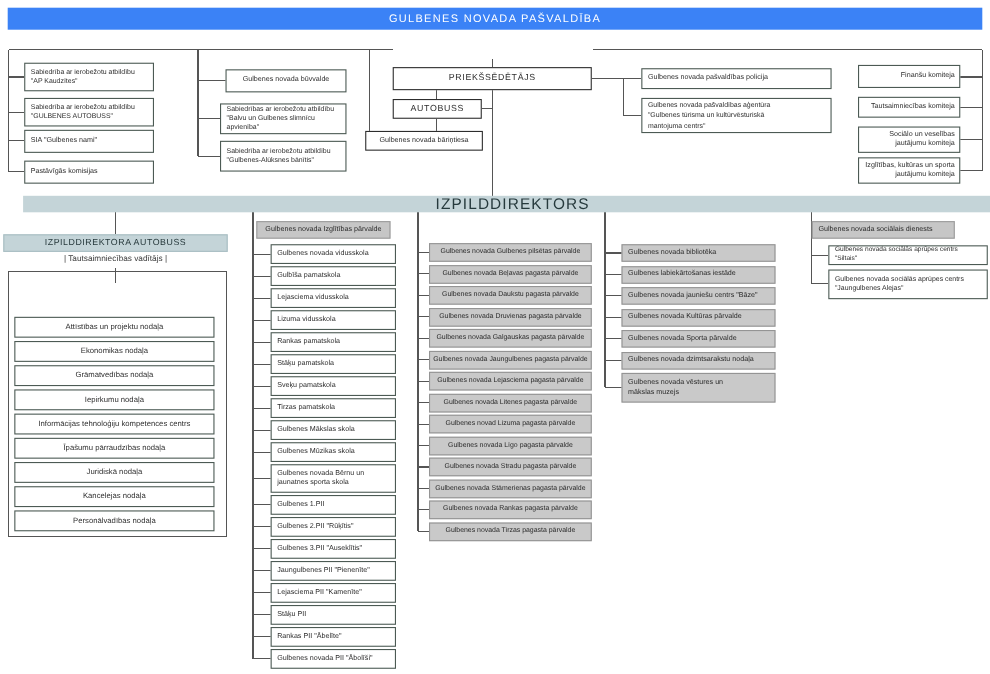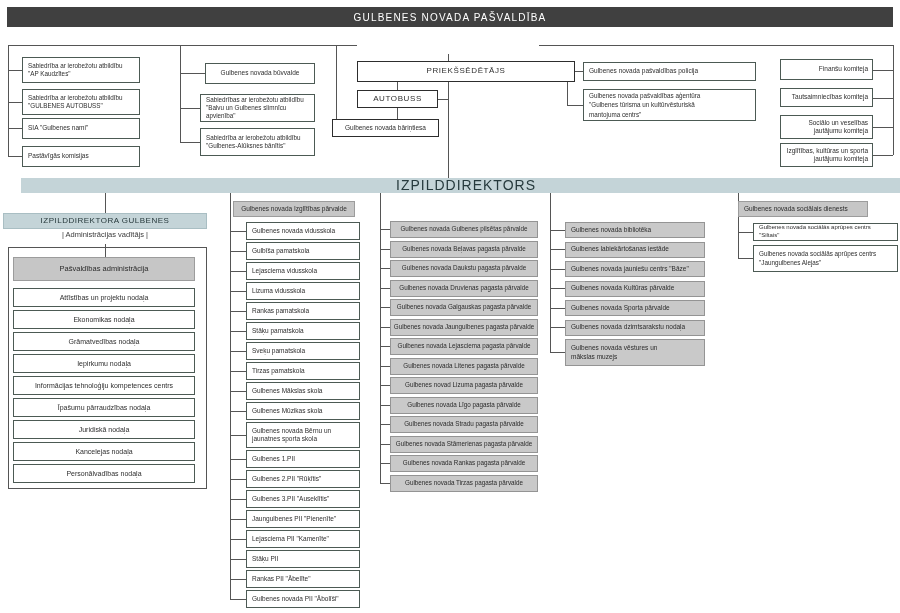--- a/index.html
+++ b/index.html
@@ -8,21 +8,21 @@
   svg.wires{position:absolute;left:0;top:0;z-index:1;}
   .b{position:absolute;box-sizing:border-box;display:flex;align-items:center;justify-content:center;
      text-align:center;background:#fff;border:1px solid #4c5a54;font-size:7px;color:#2e2e2e;
      line-height:1.3;z-index:2;}
   .col{position:absolute;display:flex;flex-direction:column;z-index:2;}
   .col .b{position:static;flex:none;box-sizing:border-box;}
   .ml{flex-direction:column;align-items:flex-start;justify-content:center;text-align:left;padding:2px 5px;}
   .mr{flex-direction:column;align-items:flex-end;justify-content:center;text-align:right;padding:1px 4px;}
   .left{justify-content:flex-start;text-align:left;padding:0 5px;}
   .right{justify-content:flex-end;text-align:right;padding:0 4px;}
-  .black{background:#404040;color:#fff;border:none;letter-spacing:.6px;}
+  .black{background:#3b82f6;color:#fff;border:none;letter-spacing:.6px;}
   .blue{background:#c4d4d8;border:none;color:#263a3d;}
   .bluehead{background:#c4d4d8;border:1px solid #a9bec3;color:#26383b;letter-spacing:.5px;}
   .grayhead{background:#c6c6c6;border:1px solid #9c9c9c;color:#2b2b2b;}
   .graybox{background:#c9c9c9;border:1px solid #949494;color:#2b2b2b;}
   .darkb{border:1.5px solid #2d2d2d;}
   .fs6{font-size:6px}.fs63{font-size:6.3px}.fs65{font-size:6.5px}
   .fs75{font-size:7.5px}.fs8{font-size:8px;letter-spacing:.6px}
   .subtitle{position:absolute;z-index:2;text-align:center;font-size:7.5px;color:#3a3a3a;}
 </style>
 </head>
@@ -105,21 +105,21 @@
         <line x1="550" y1="327.5" x2="565" y2="327.5"></line>
       <line x1="550" y1="352" x2="565" y2="352"></line>
       <line x1="738" y1="193" x2="738" y2="258"></line>
       <line x1="738" y1="232" x2="753" y2="232"></line>
         <line x1="738" y1="258" x2="753" y2="258"></line>
     </g>
   </svg>
 
   <div class="b black" style="left:7px;top:7px;width:886px;height:20px;font-size:10px;letter-spacing:1.2px;">GULBENES NOVADA PAŠVALDĪBA</div>
 
-  <div class="b darkb fs8" style="left:357px;top:61px;width:218px;height:21px;">PRIEKŠSĒDĒTĀJS</div>
+  <div class="b darkb fs8" style="left:357px;top:61px;width:181px;height:21px;">PRIEKŠSĒDĒTĀJS</div>
   <div class="b darkb fs8" style="left:357px;top:90px;width:81px;height:18px;">AUTOBUSS</div>
   <div class="b darkb fs65" style="left:332px;top:119px;width:107px;height:18px;">Gulbenes novada bāriņtiesa</div>
 
   <div class="b ml fs63" style="left:22px;top:57px;width:118px;height:26px;">
     <span>Sabiedrība ar ierobežotu atbildību</span>
     <span>"AP Kaudzītes"</span>
   </div>
   <div class="b ml fs63" style="left:22px;top:89px;width:118px;height:26px;">
     <span>Sabiedrība ar ierobežotu atbildību</span>
     <span>"GULBENES AUTOBUSS"</span>
@@ -150,23 +150,22 @@
     <span>Sociālo un veselības</span>
     <span>jautājumu komiteja</span>
   </div>
   <div class="b mr fs65" style="left:780px;top:143px;width:93px;height:24px;">
     <span>Izglītības, kultūras un sporta</span>
     <span>jautājumu komiteja</span>
   </div>
 
   <div class="b blue" style="left:5px;top:178px;width:890px;height:15px;font-size:14px;letter-spacing:1px;margin-left:16px;">IZPILDDIREKTORS</div>
 
-  <div class="b bluehead" style="left:3px;top:213px;width:204px;height:16px;font-size:8px;">IZPILDDIREKTORA GULBENES</div>
-  <div class="subtitle" style="left:3px;top:230px;width:204px;">| Administrācijas vadītājs |</div>
-  <div class="b grayhead fs75" style="left:13px;top:257px;width:182px;height:24px;">Pašvaldības administrācija</div>
+  <div class="b bluehead" style="left:3px;top:213px;width:204px;height:16px;font-size:8px;">IZPILDDIREKTORA AUTOBUSS</div>
+  <div class="subtitle" style="left:3px;top:230px;width:204px;">| Tautsaimniecības vadītājs |</div>
   <div class="col" style="left:13px;top:288px;width:182px;gap:3px;">
     <div class="b" style="height:19px;">Attīstības un projektu nodaļa</div>
     <div class="b" style="height:19px;">Ekonomikas nodaļa</div>
     <div class="b" style="height:19px;">Grāmatvedības nodaļa</div>
     <div class="b" style="height:19px;">Iepirkumu nodaļa</div>
     <div class="b" style="height:19px;">Informācijas tehnoloģiju kompetences centrs</div>
     <div class="b" style="height:19px;">Īpašumu pārraudzības nodaļa</div>
     <div class="b" style="height:19px;">Juridiskā nodaļa</div>
     <div class="b" style="height:19px;">Kancelejas nodaļa</div>
     <div class="b" style="height:19px;">Personālvadības nodaļa</div>

